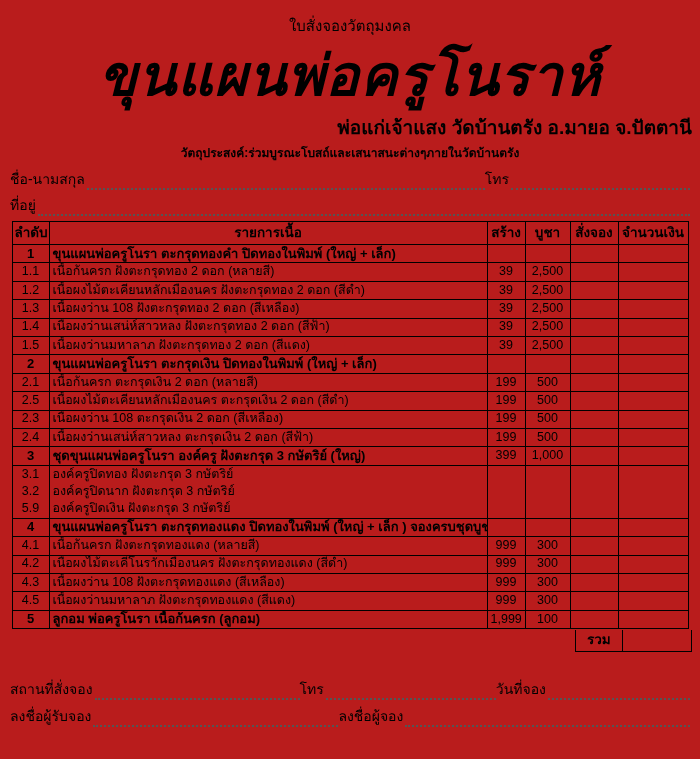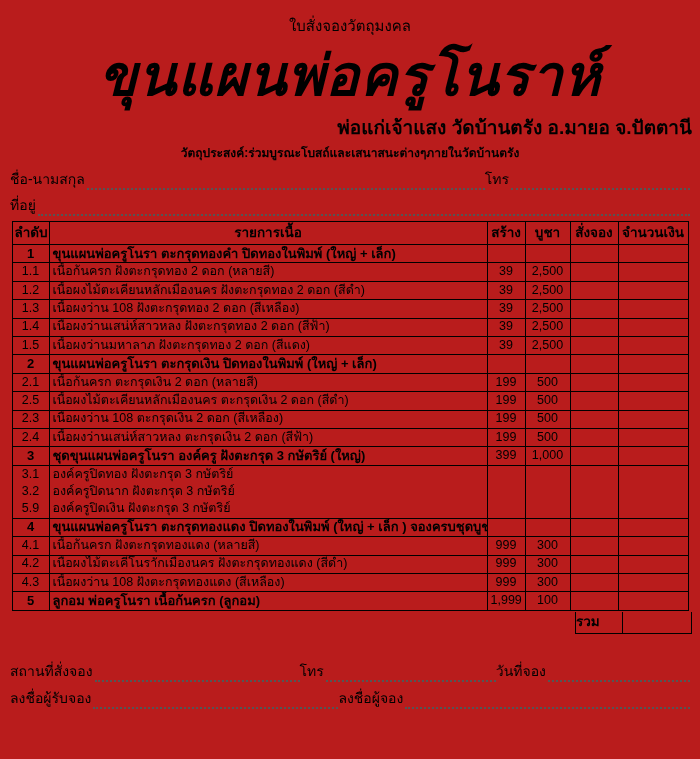--- a/index.html
+++ b/index.html
@@ -43,21 +43,21 @@
   table.order th{font-weight:bold;font-size:13.5px;height:20px;text-align:center;padding:1px 2px;}
   td.c-no,td.c-made,td.c-price{text-align:center;}
   td.c-desc{padding-left:5px;}
   tr.section td.c-desc,tr.section td.c-no{font-weight:bold;font-size:13px;}
   tr.mtop td{border-top-style:hidden;}
   tr.mbot td{border-bottom-style:hidden;}
   
   .total-row{display:flex;margin:0 0 0 567px;}
   .total-label{
     width:48px;box-sizing:border-box;border:1.6px solid #000;border-top:none;
-    font-weight:bold;font-size:13.5px;height:22px;line-height:20px;
+    text-align:center;font-weight:bold;font-size:13.5px;height:22px;line-height:20px;
   }
   .total-cell{
     width:70px;box-sizing:border-box;border:1.6px solid #000;border-top:none;border-left:none;
     height:22px;
   }
   
   .footer{margin-top:26px;text-align:center;}
   .footer .fill-row{font-size:14px;height:22px;}
 </style>
 </head>
@@ -269,20 +269,28 @@
   <tr>
     <td class="c-no">4.3</td>
     <td class="c-desc">เนื้อผงว่าน 108 ฝังตะกรุดทองแดง  (สีเหลือง)</td>
     <td class="c-made">999</td>
     <td class="c-price">300</td>
     <td class="c-order"></td>
     <td class="c-amount"></td>
   </tr>
 
 
+  <tr>
+    <td class="c-no">4.5</td>
+    <td class="c-desc">เนื้อผงว่านมหาลาภ ฝังตะกรุดทองแดง (สีแดง)</td>
+    <td class="c-made">999</td>
+    <td class="c-price">300</td>
+    <td class="c-order"></td>
+    <td class="c-amount"></td>
+  </tr>
 
   <tr class="section">
     <td class="c-no">5</td>
     <td class="c-desc">ลูกอม พ่อครูโนรา เนื้อก้นครก (ลูกอม)</td>
     <td class="c-made">1,999</td>
     <td class="c-price">100</td>
     <td class="c-order"></td>
     <td class="c-amount"></td>
   </tr>
 </tbody>

